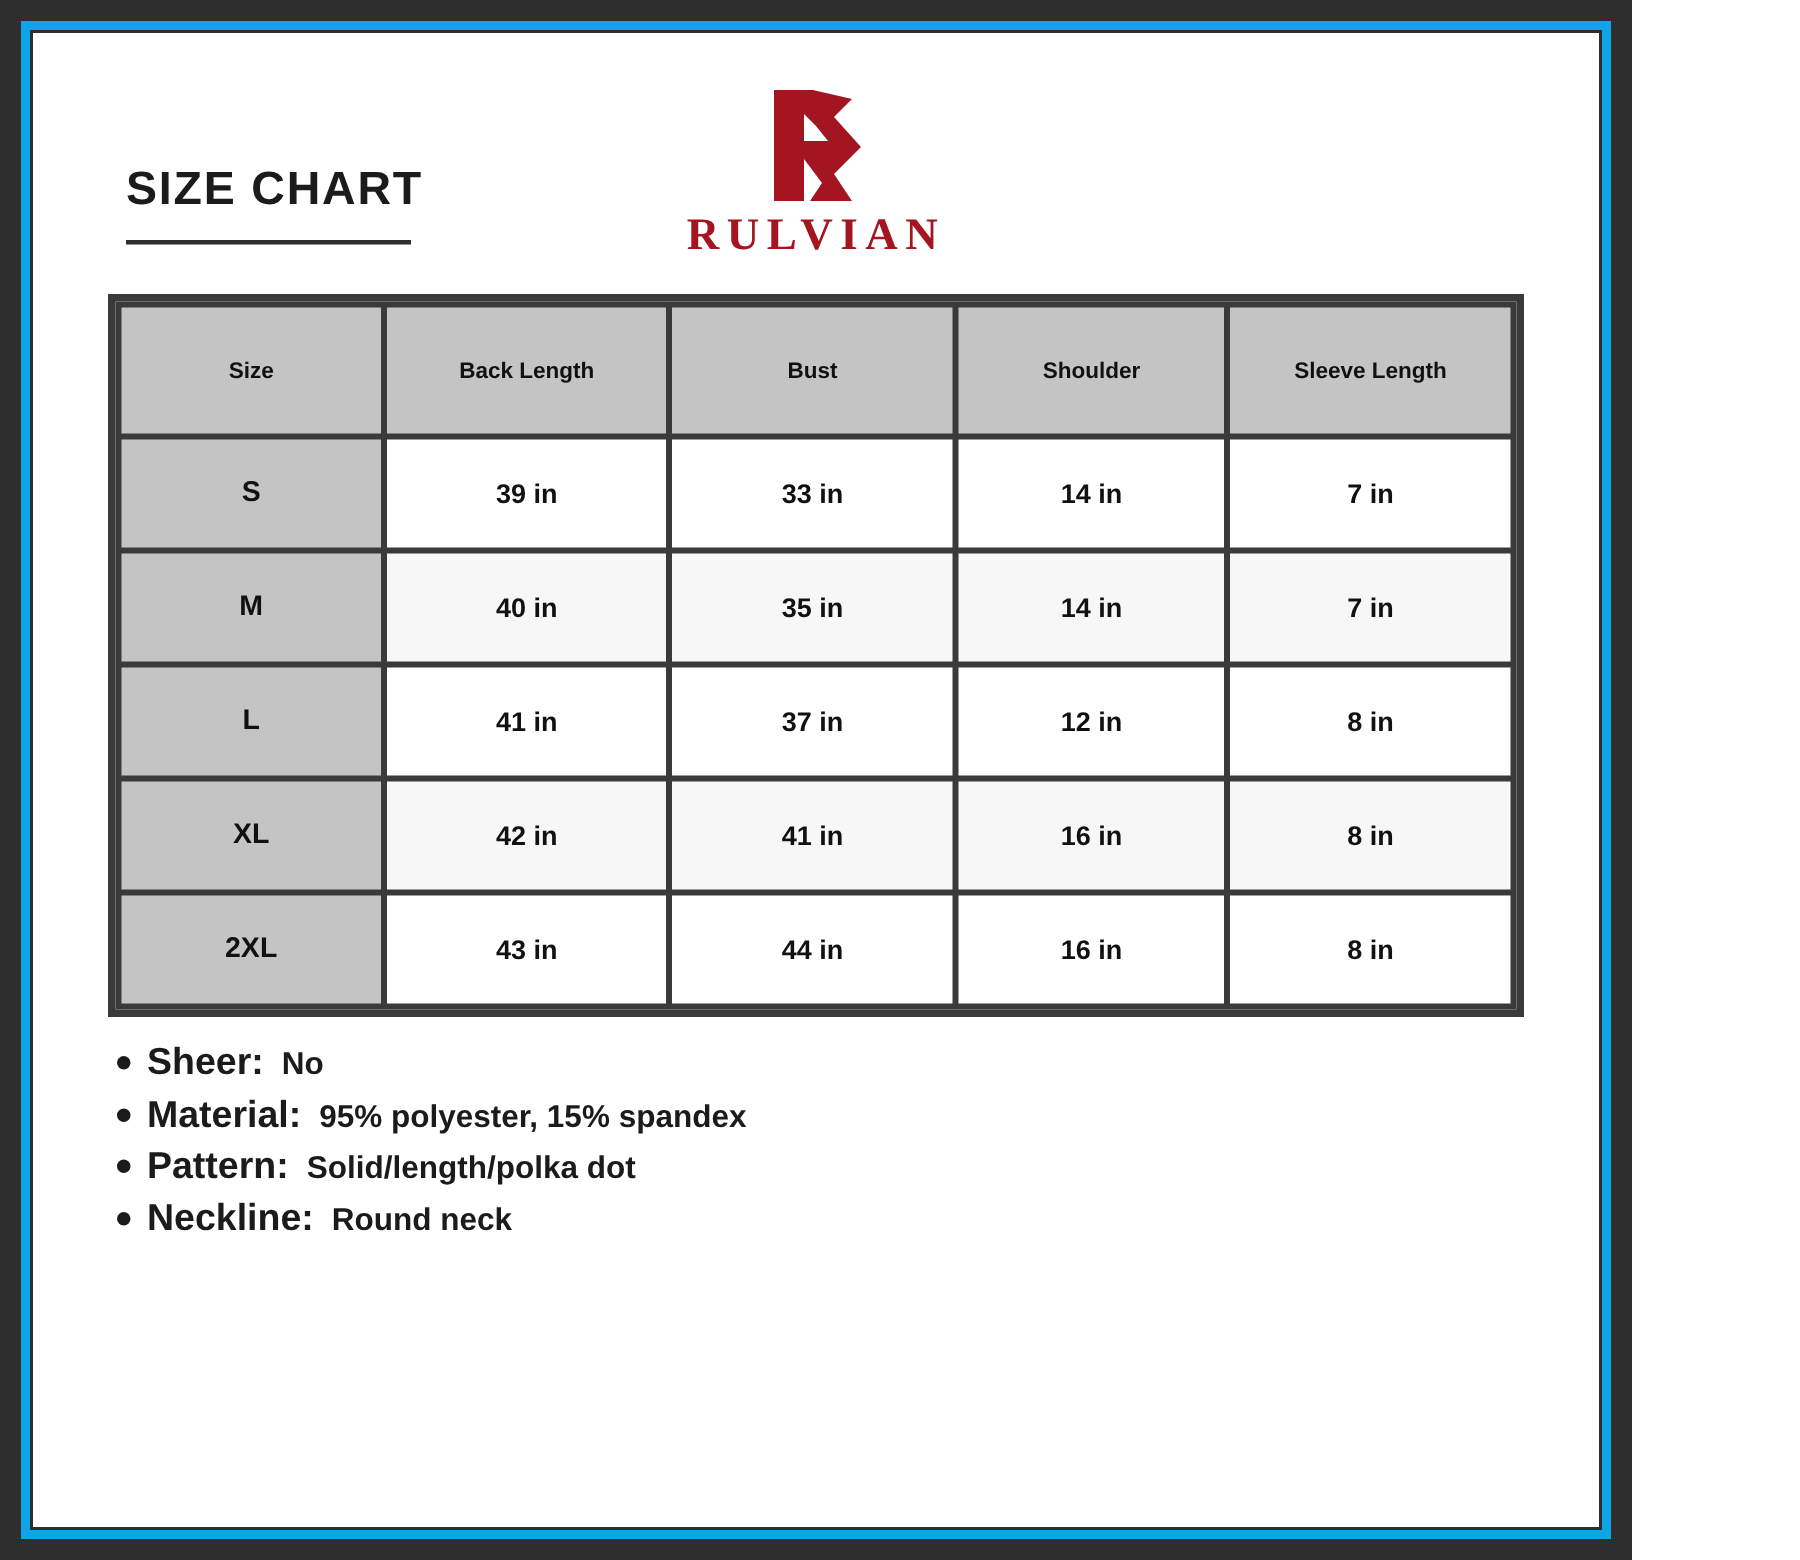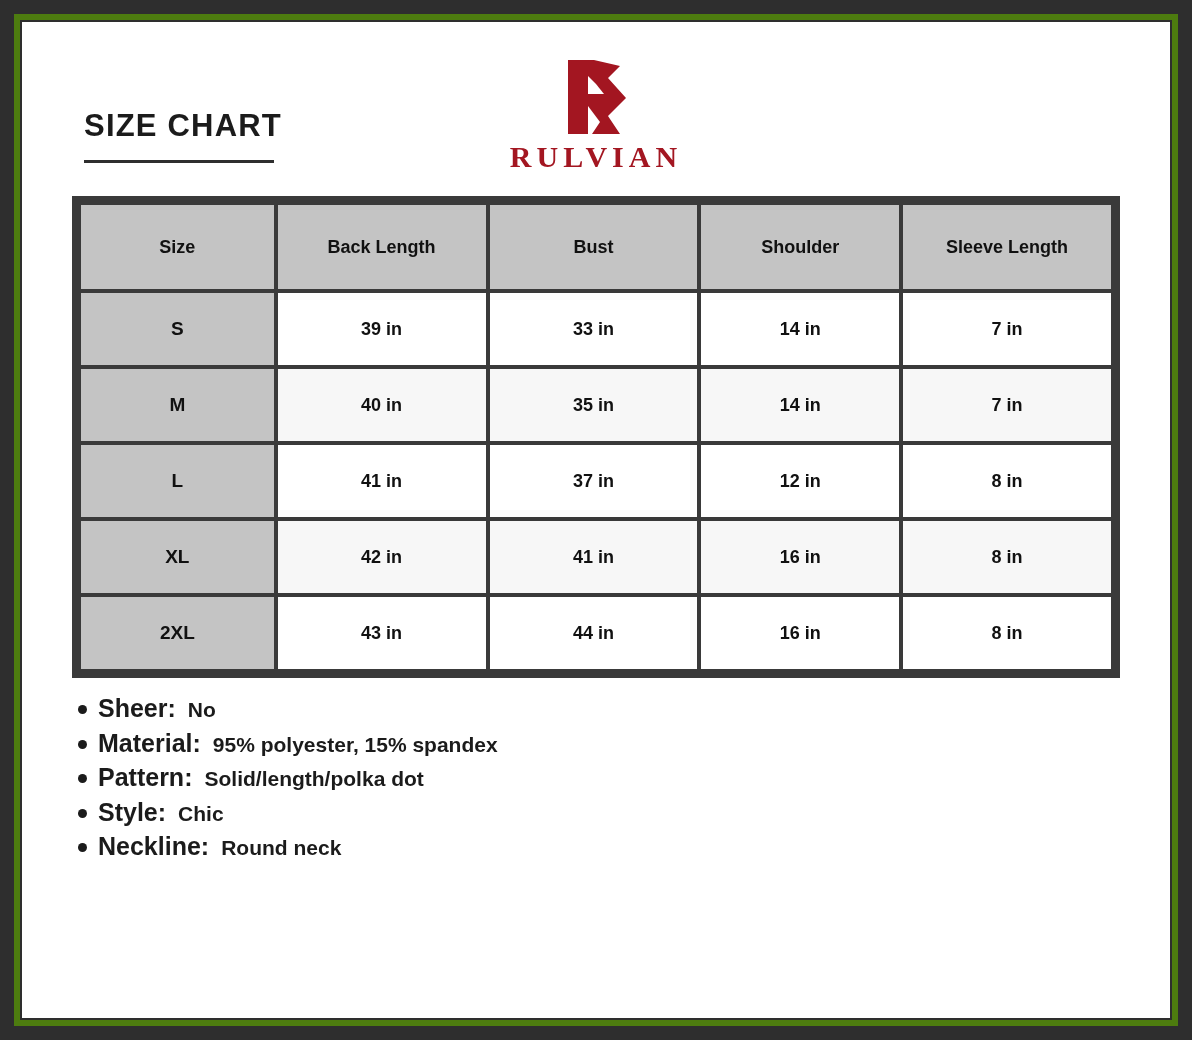--- a/index.html
+++ b/index.html
@@ -9,24 +9,24 @@
   body {
     width: 1200px;
     height: 1040px;
     background: #ffffff;
     font-family: "Liberation Sans", sans-serif;
     color: #1b1b1b;
     overflow: hidden;
   }
   .page {
     position: relative;
-    width: 1192px;
+    width: 1088px;
     height: 1040px;
     box-sizing: border-box;
-    background: #4d7c0f;
+    background: #0ea5e9;
     border: 14px solid #2e2e2e;
   }
   .inner {
     position: absolute;
     inset: 6px;
     border: 2px solid #2e2e2e;
     background: #ffffff;
     box-sizing: border-box;
   }
   .content {
@@ -99,21 +99,21 @@
     font-size: 18px;
     font-weight: bold;
     color: #111;
     padding: 0;
     height: 72px;
     background: #ffffff;
   }
   table.size-chart thead th {
     background: #c4c4c4;
     height: 84px;
-    font-size: 18px;
+    font-size: 15px;
     margin-top: 11px;
   }
   table.size-chart tbody td.size-cell {
     background: #c4c4c4;
     font-size: 19px;
   }
   table.size-chart tbody tr.alt td {
     background: #f7f7f7;
   }
   table.size-chart tbody tr.alt td.size-cell {
@@ -252,25 +252,20 @@
           <span class="spec-label">Material:</span>
           <span class="spec-value">95% polyester, 15% spandex</span>
         </div>
         <div class="spec-row">
           <span class="bullet"></span>
           <span class="spec-label">Pattern:</span>
           <span class="spec-value">Solid/length/polka dot</span>
         </div>
         <div class="spec-row">
           <span class="bullet"></span>
-          <span class="spec-label">Style:</span>
-          <span class="spec-value">Chic</span>
-        </div>
-        <div class="spec-row">
-          <span class="bullet"></span>
           <span class="spec-label">Neckline:</span>
           <span class="spec-value">Round neck</span>
         </div>
       </div>
 
     </div>
   </div>
 </div>
 
 </body></html>

